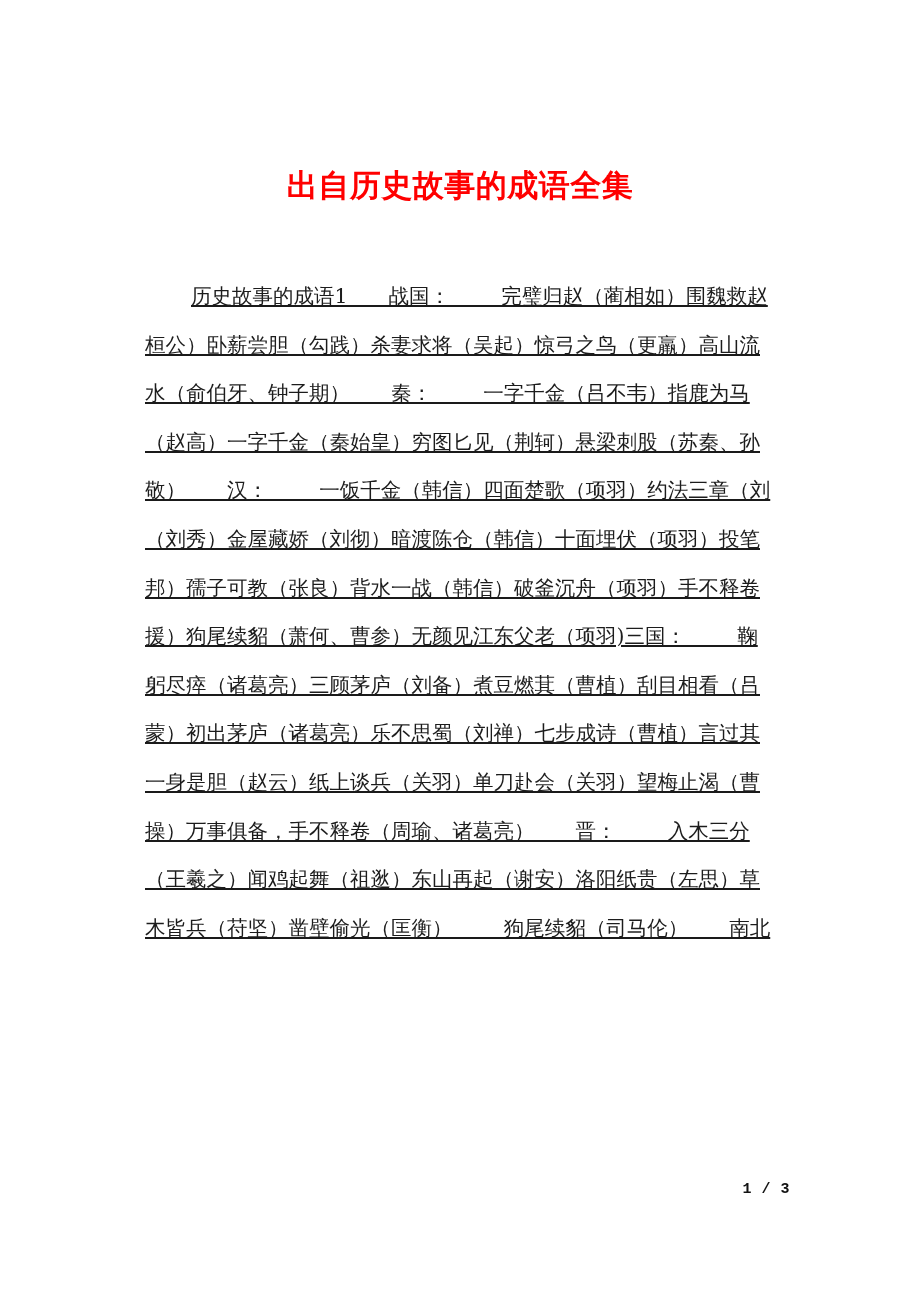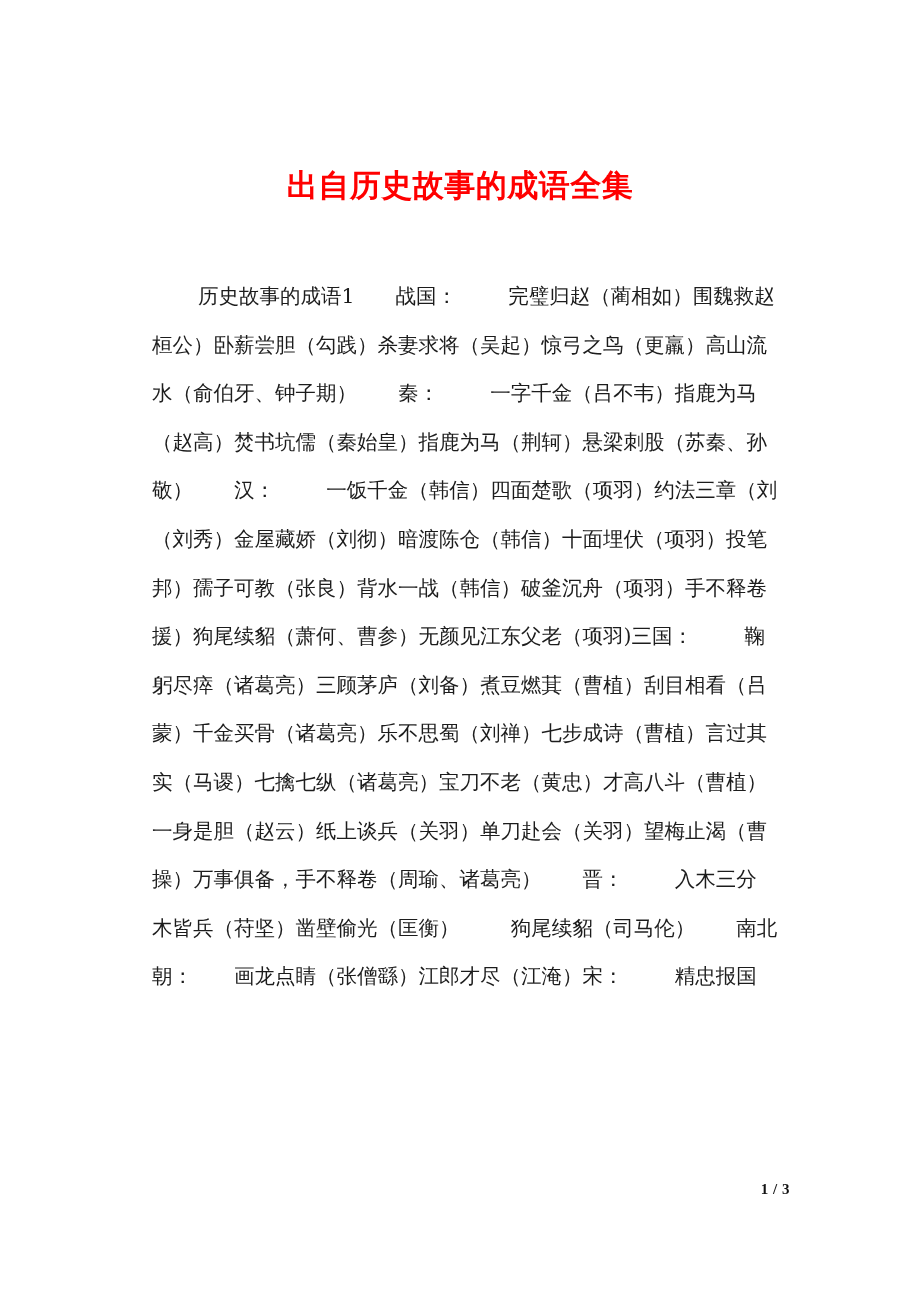--- a/index.html
+++ b/index.html
@@ -38,23 +38,24 @@
     font-weight: bold;
     line-height: 42px;
     letter-spacing: 0.5px;
     font-family: "DejaVu Serif", "Liberation Serif", serif;
     white-space: pre;
   }
 
   
   .body-block {
     position: absolute;
-    left: 152px;
+    left: 145px;
     top: 272px;
     width: 656px;
+    text-decoration: underline;
   }
 
   .para-line {
     font-size: 20.5px;
     line-height: 48.6px;
     height: 48.6px;
     color: #1c1c1c;
     white-space: pre;
     letter-spacing: 0px;
     text-align: left;
@@ -67,48 +68,47 @@
 
   
   .page-footer {
     position: absolute;
     left: 0;
     top: 1181px;
     width: 920px;
     padding-right: 130px;
     box-sizing: border-box;
     text-align: right;
-    font-family: Liberation Serif, serif;
+    font-family: Liberation Mono, monospace;
     font-size: 15px;
     font-weight: bold;
     color: #121212;
     letter-spacing: 0.5px;
     white-space: pre;
   }
 </style>
 </head>
 <body>
 
 <div class="page">
 
   <h1 class="doc-title">出自历史故事的成语全集</h1>
 
   <div class="body-block">
     <div class="para-line indent">历史故事的成语1  战国：   完璧归赵（蔺相如）围魏救赵</div>
     <div class="para-line">桓公）卧薪尝胆（勾践）杀妻求将（吴起）惊弓之鸟（更羸）高山流</div>
     <div class="para-line">水（俞伯牙、钟子期）  秦：   一字千金（吕不韦）指鹿为马</div>
-    <div class="para-line">（赵高）焚书坑儒（秦始皇）指鹿为马（荆轲）悬梁刺股（苏秦、孙</div>
+    <div class="para-line">（赵高）一字千金（秦始皇）穷图匕见（荆轲）悬梁刺股（苏秦、孙</div>
     <div class="para-line">敬）  汉：   一饭千金（韩信）四面楚歌（项羽）约法三章（刘</div>
     <div class="para-line">（刘秀）金屋藏娇（刘彻）暗渡陈仓（韩信）十面埋伏（项羽）投笔</div>
     <div class="para-line">邦）孺子可教（张良）背水一战（韩信）破釜沉舟（项羽）手不释卷</div>
     <div class="para-line">援）狗尾续貂（萧何、曹参）无颜见江东父老（项羽)三国：   鞠</div>
     <div class="para-line">躬尽瘁（诸葛亮）三顾茅庐（刘备）煮豆燃萁（曹植）刮目相看（吕</div>
-    <div class="para-line">蒙）千金买骨（诸葛亮）乐不思蜀（刘禅）七步成诗（曹植）言过其</div>
-    <div class="para-line">实（马谡）七擒七纵（诸葛亮）宝刀不老（黄忠）才高八斗（曹植）</div>
+    <div class="para-line">蒙）初出茅庐（诸葛亮）乐不思蜀（刘禅）七步成诗（曹植）言过其</div>
     <div class="para-line">一身是胆（赵云）纸上谈兵（关羽）单刀赴会（关羽）望梅止渴（曹</div>
     <div class="para-line">操）万事俱备，手不释卷（周瑜、诸葛亮）  晋：   入木三分</div>
+    <div class="para-line">（王羲之）闻鸡起舞（祖逖）东山再起（谢安）洛阳纸贵（左思）草</div>
     <div class="para-line">木皆兵（苻坚）凿壁偷光（匡衡）   狗尾续貂（司马伦）  南北</div>
-    <div class="para-line">朝：  画龙点睛（张僧繇）江郎才尽（江淹）宋：   精忠报国</div>
   </div>
 
   <div class="page-footer">1 / 3</div>
 
 </div>
 
 </body></html>

